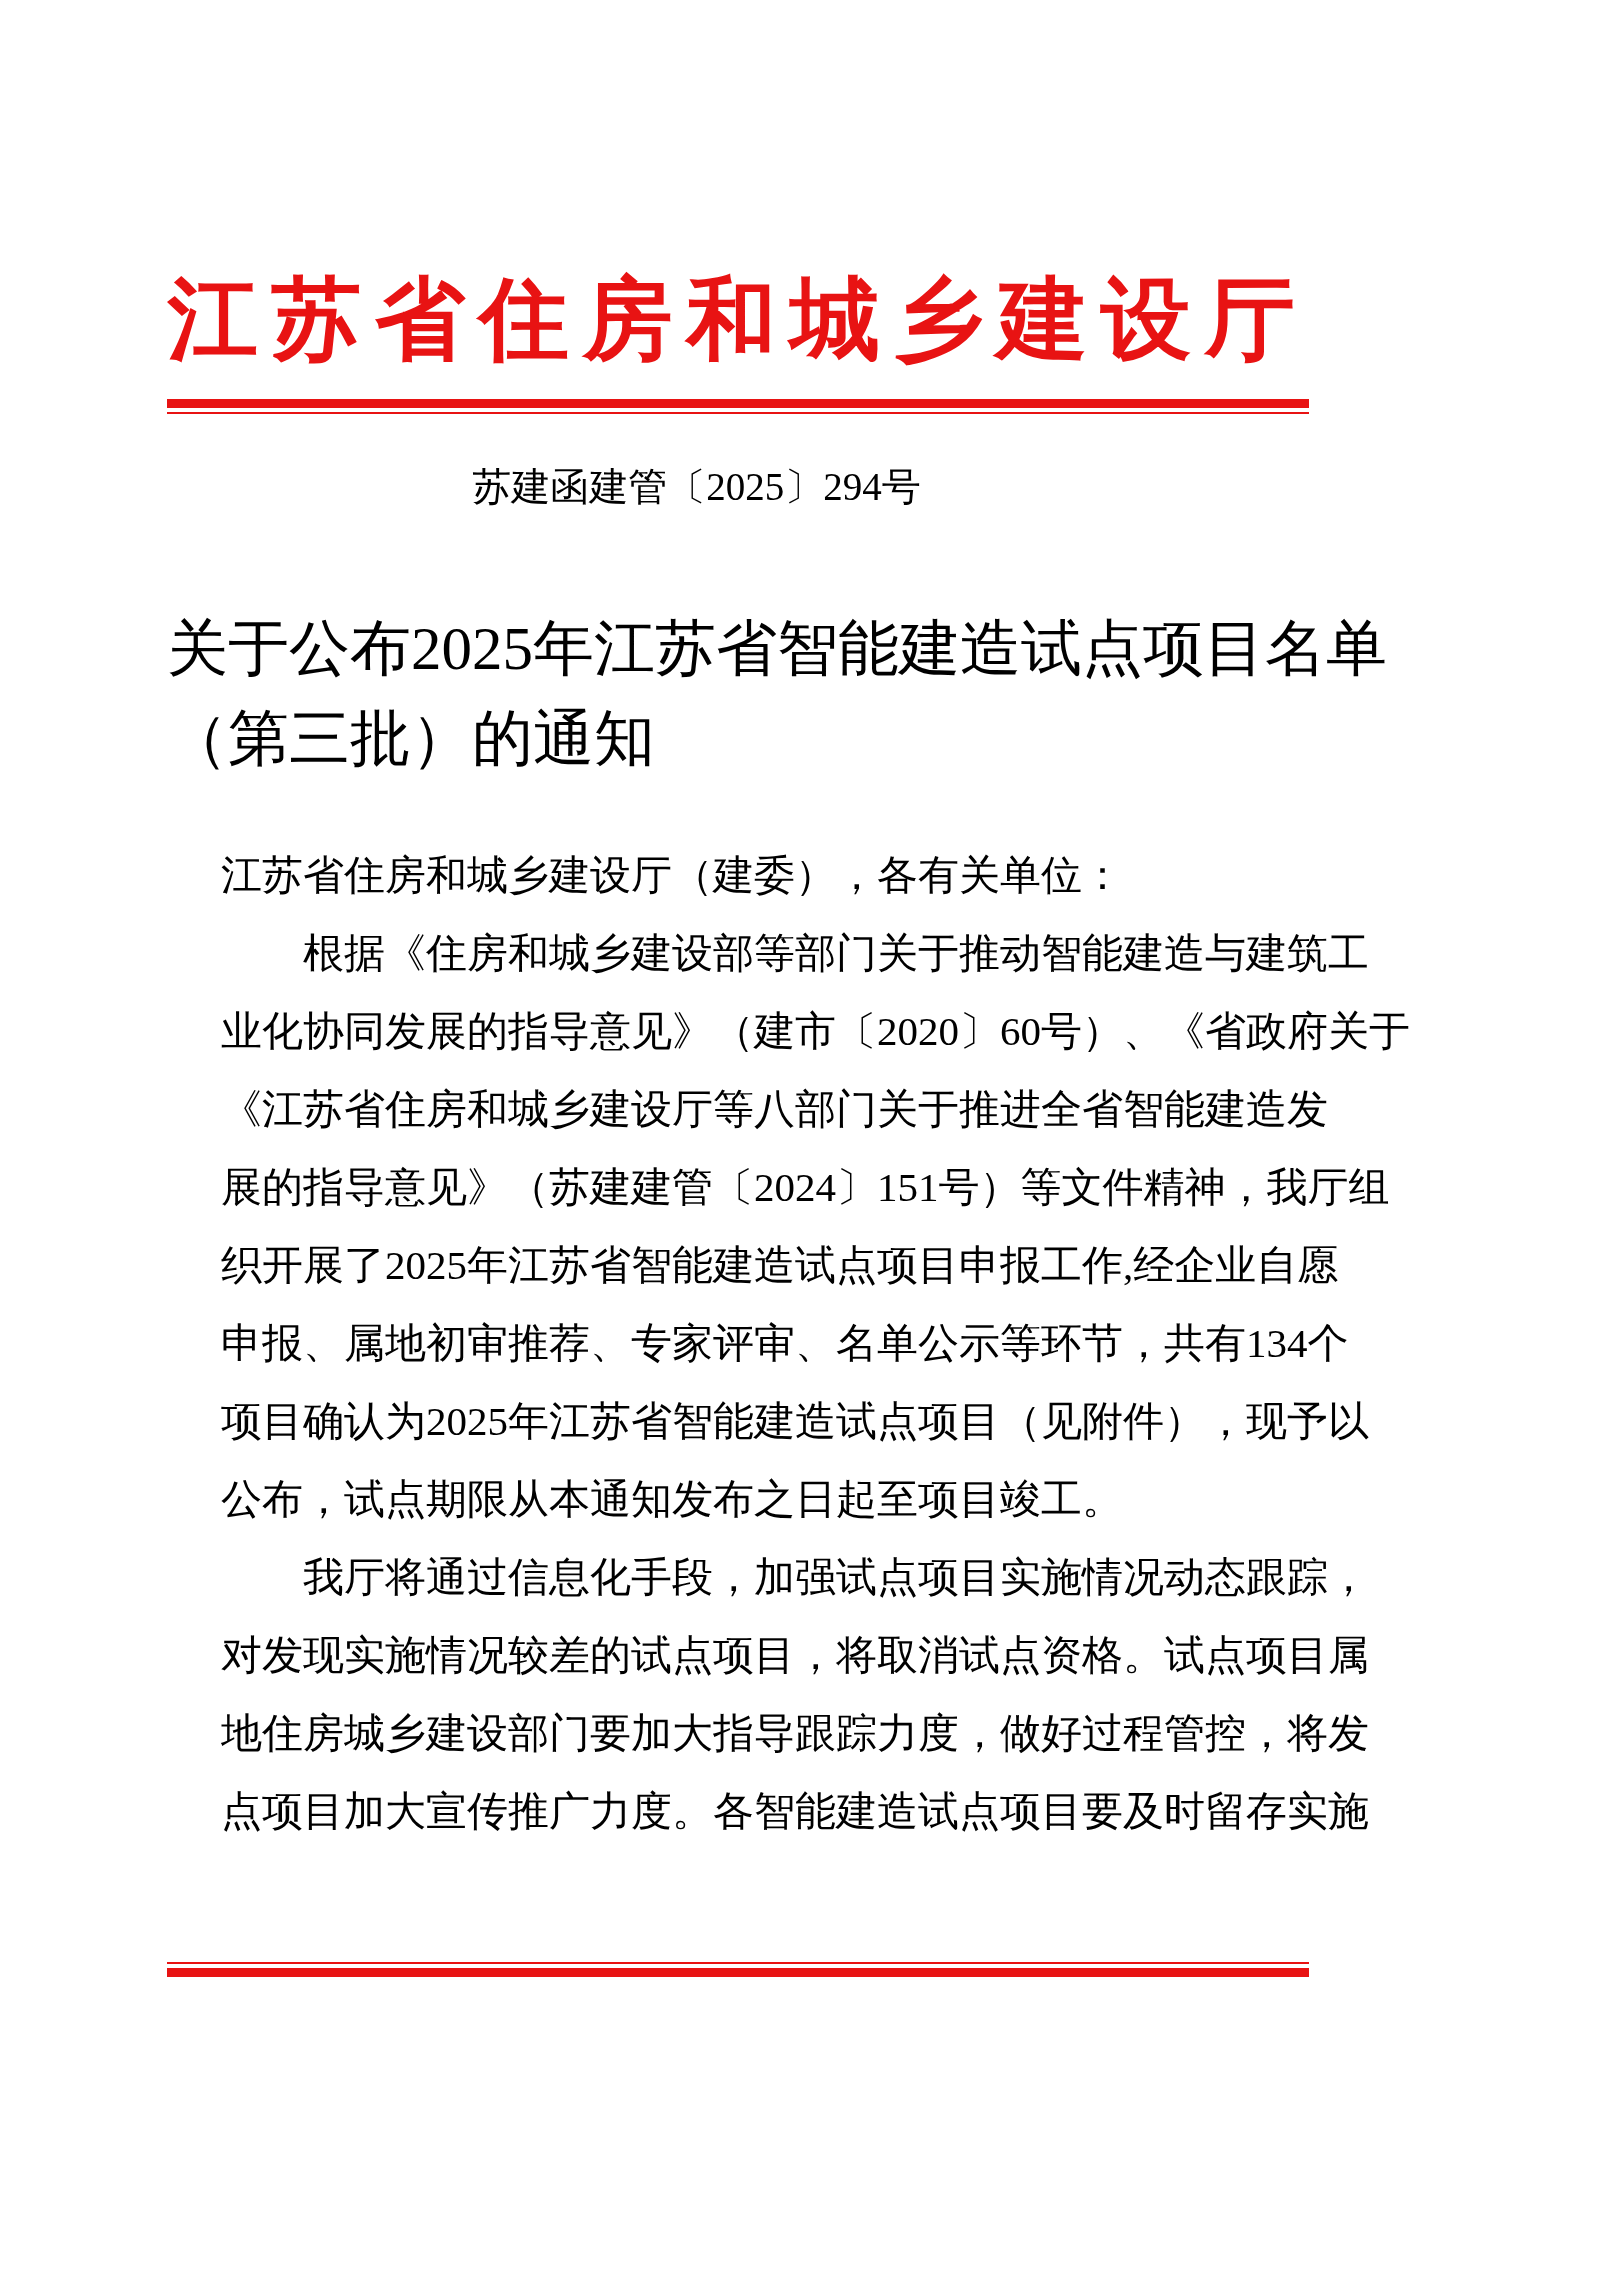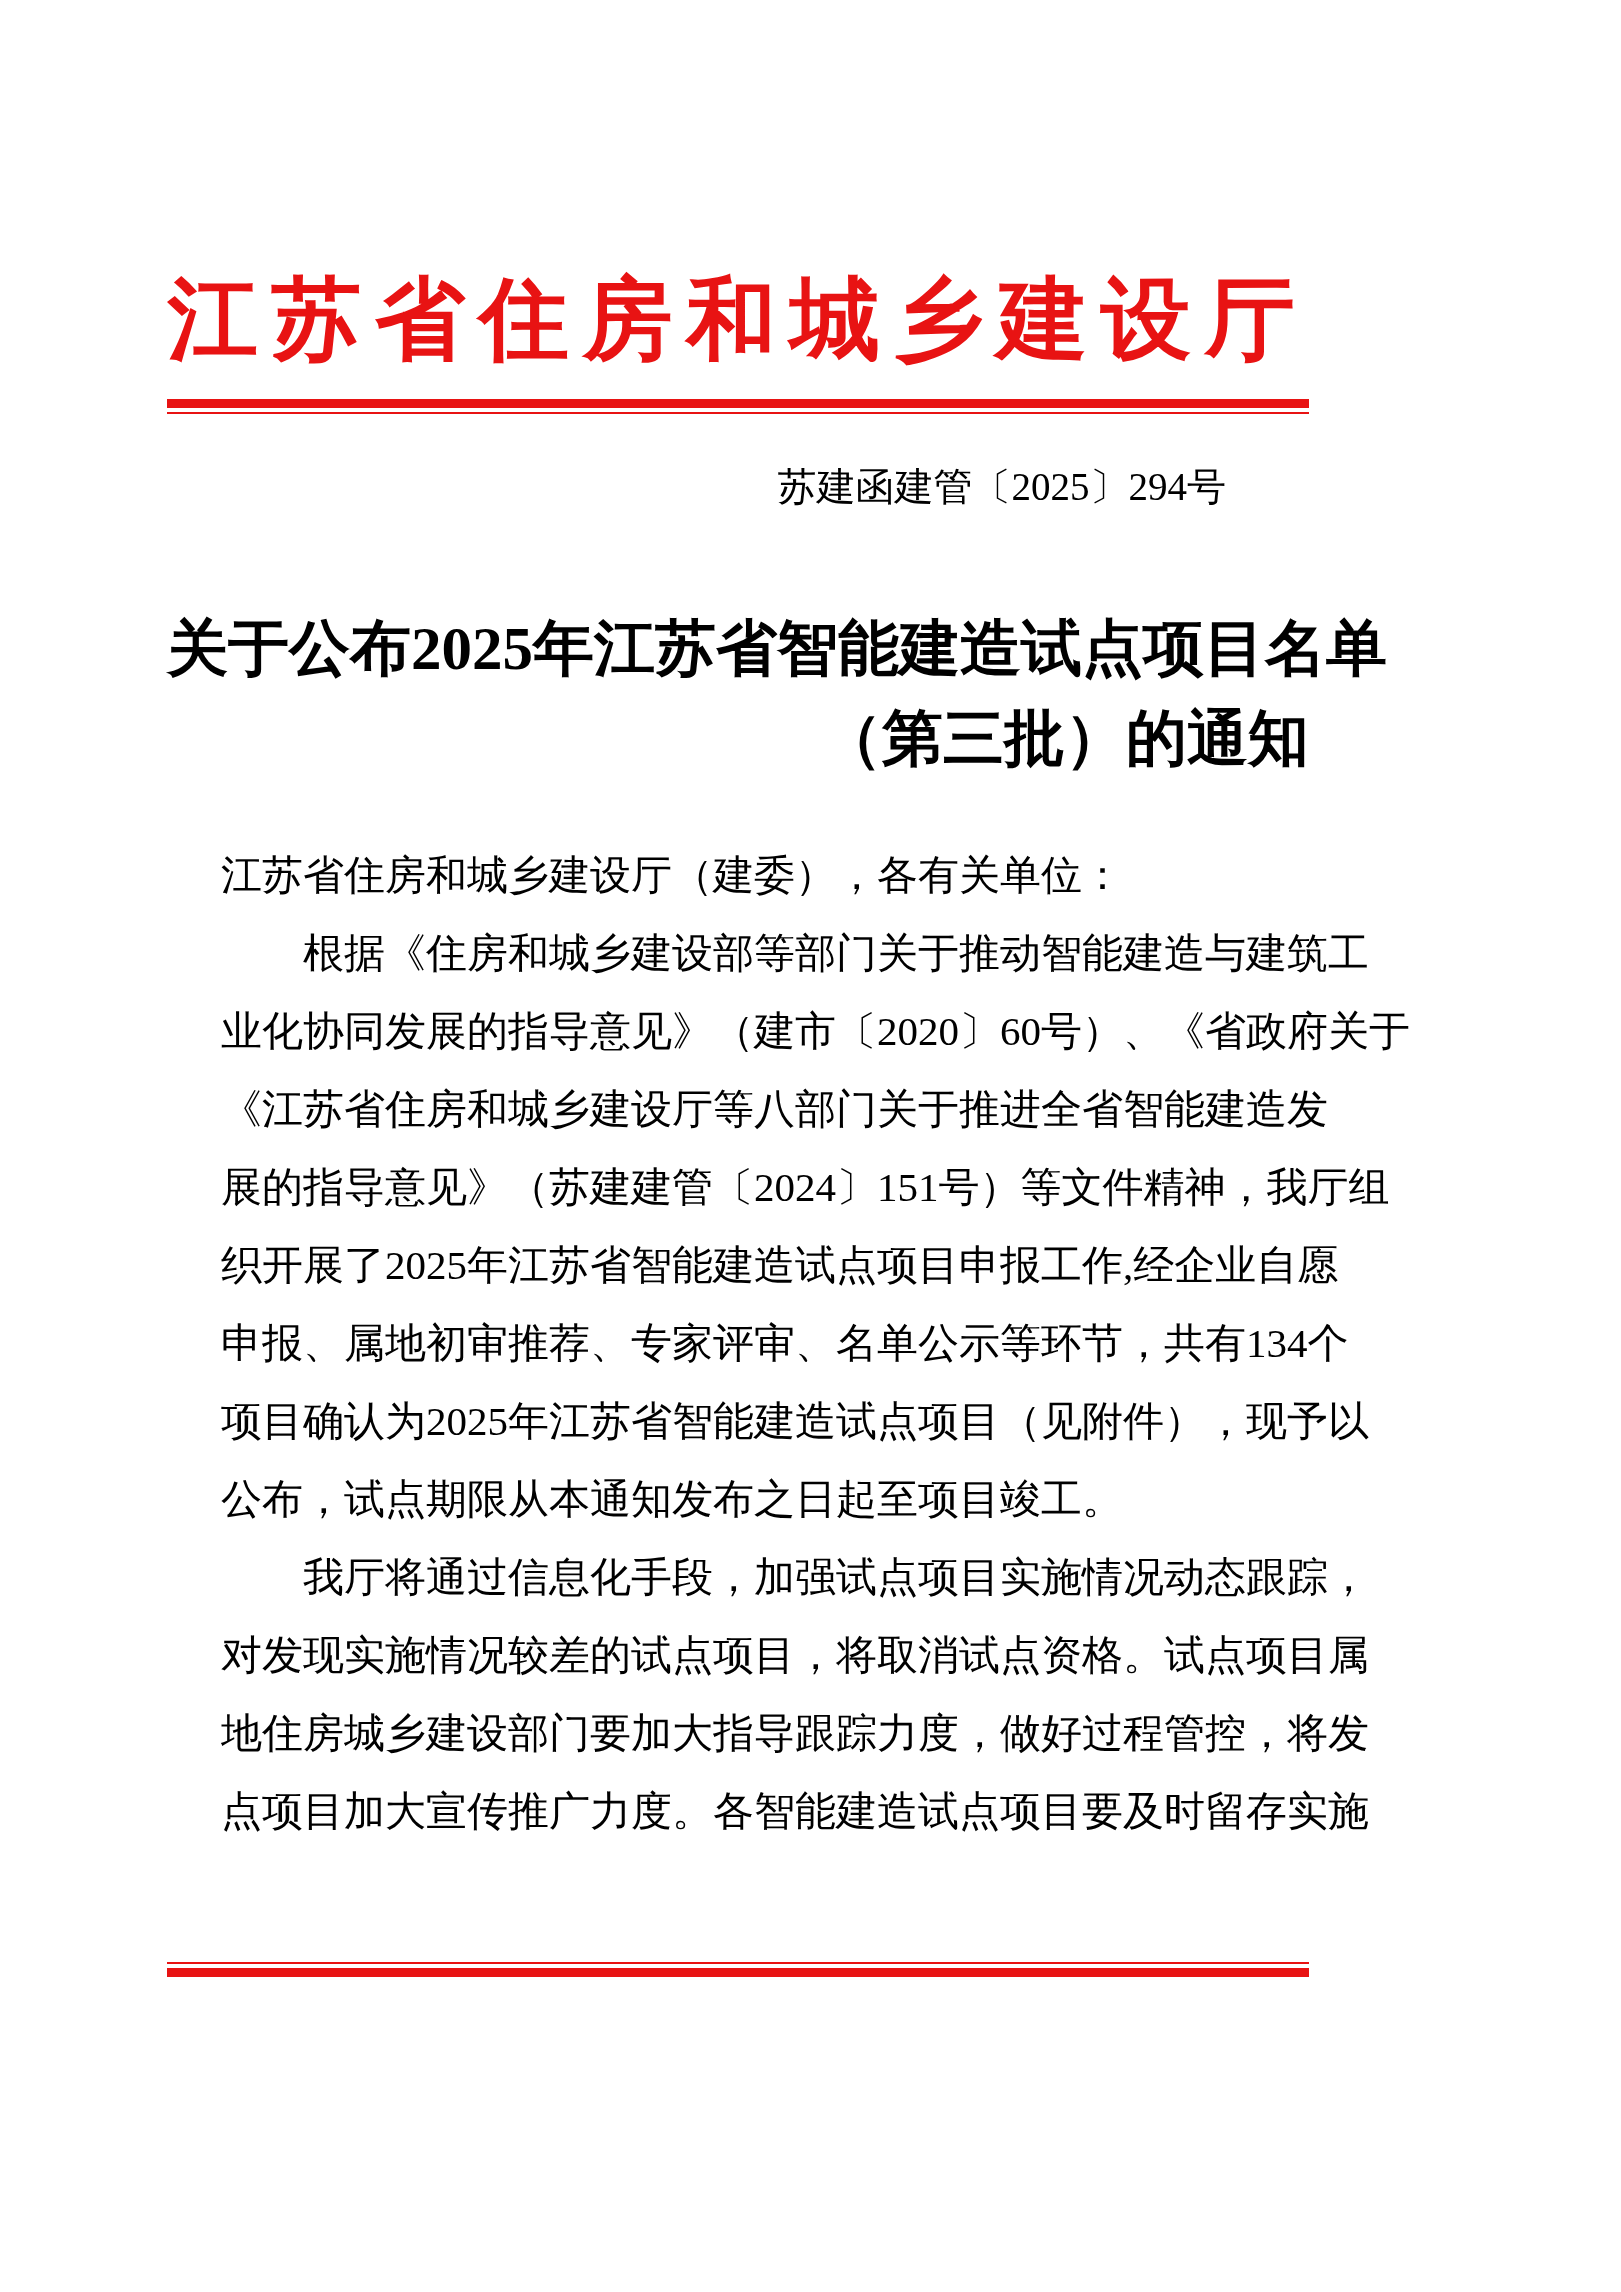--- a/index.html
+++ b/index.html
@@ -44,30 +44,30 @@
   }
   .rule-bottom {
     margin-top: 112px;
     border-top: 2.9px solid var(--red, #e81313);
     border-bottom: 9.8px solid var(--red, #e81313);
   }
   .doc-number {
     margin-top: 45px;
     font-size: 39px;
     line-height: 55px;
-    text-align: right;
+    text-align: center;
     padding-right: 83px;
     white-space: nowrap;
   }
   .title {
     margin: 90px 0 0 0;
     font-size: 61px;
-    font-weight: 700;
+    font-weight: 400;
     line-height: 90px;
-    text-align: right;
+    text-align: left;
   }
   .title .title-line {
     display: block;
     white-space: nowrap;
   }
   .body-text {
     margin-top: 52px;
     padding-left: 54px;
     padding-right: 78px;
     font-size: 41px;

